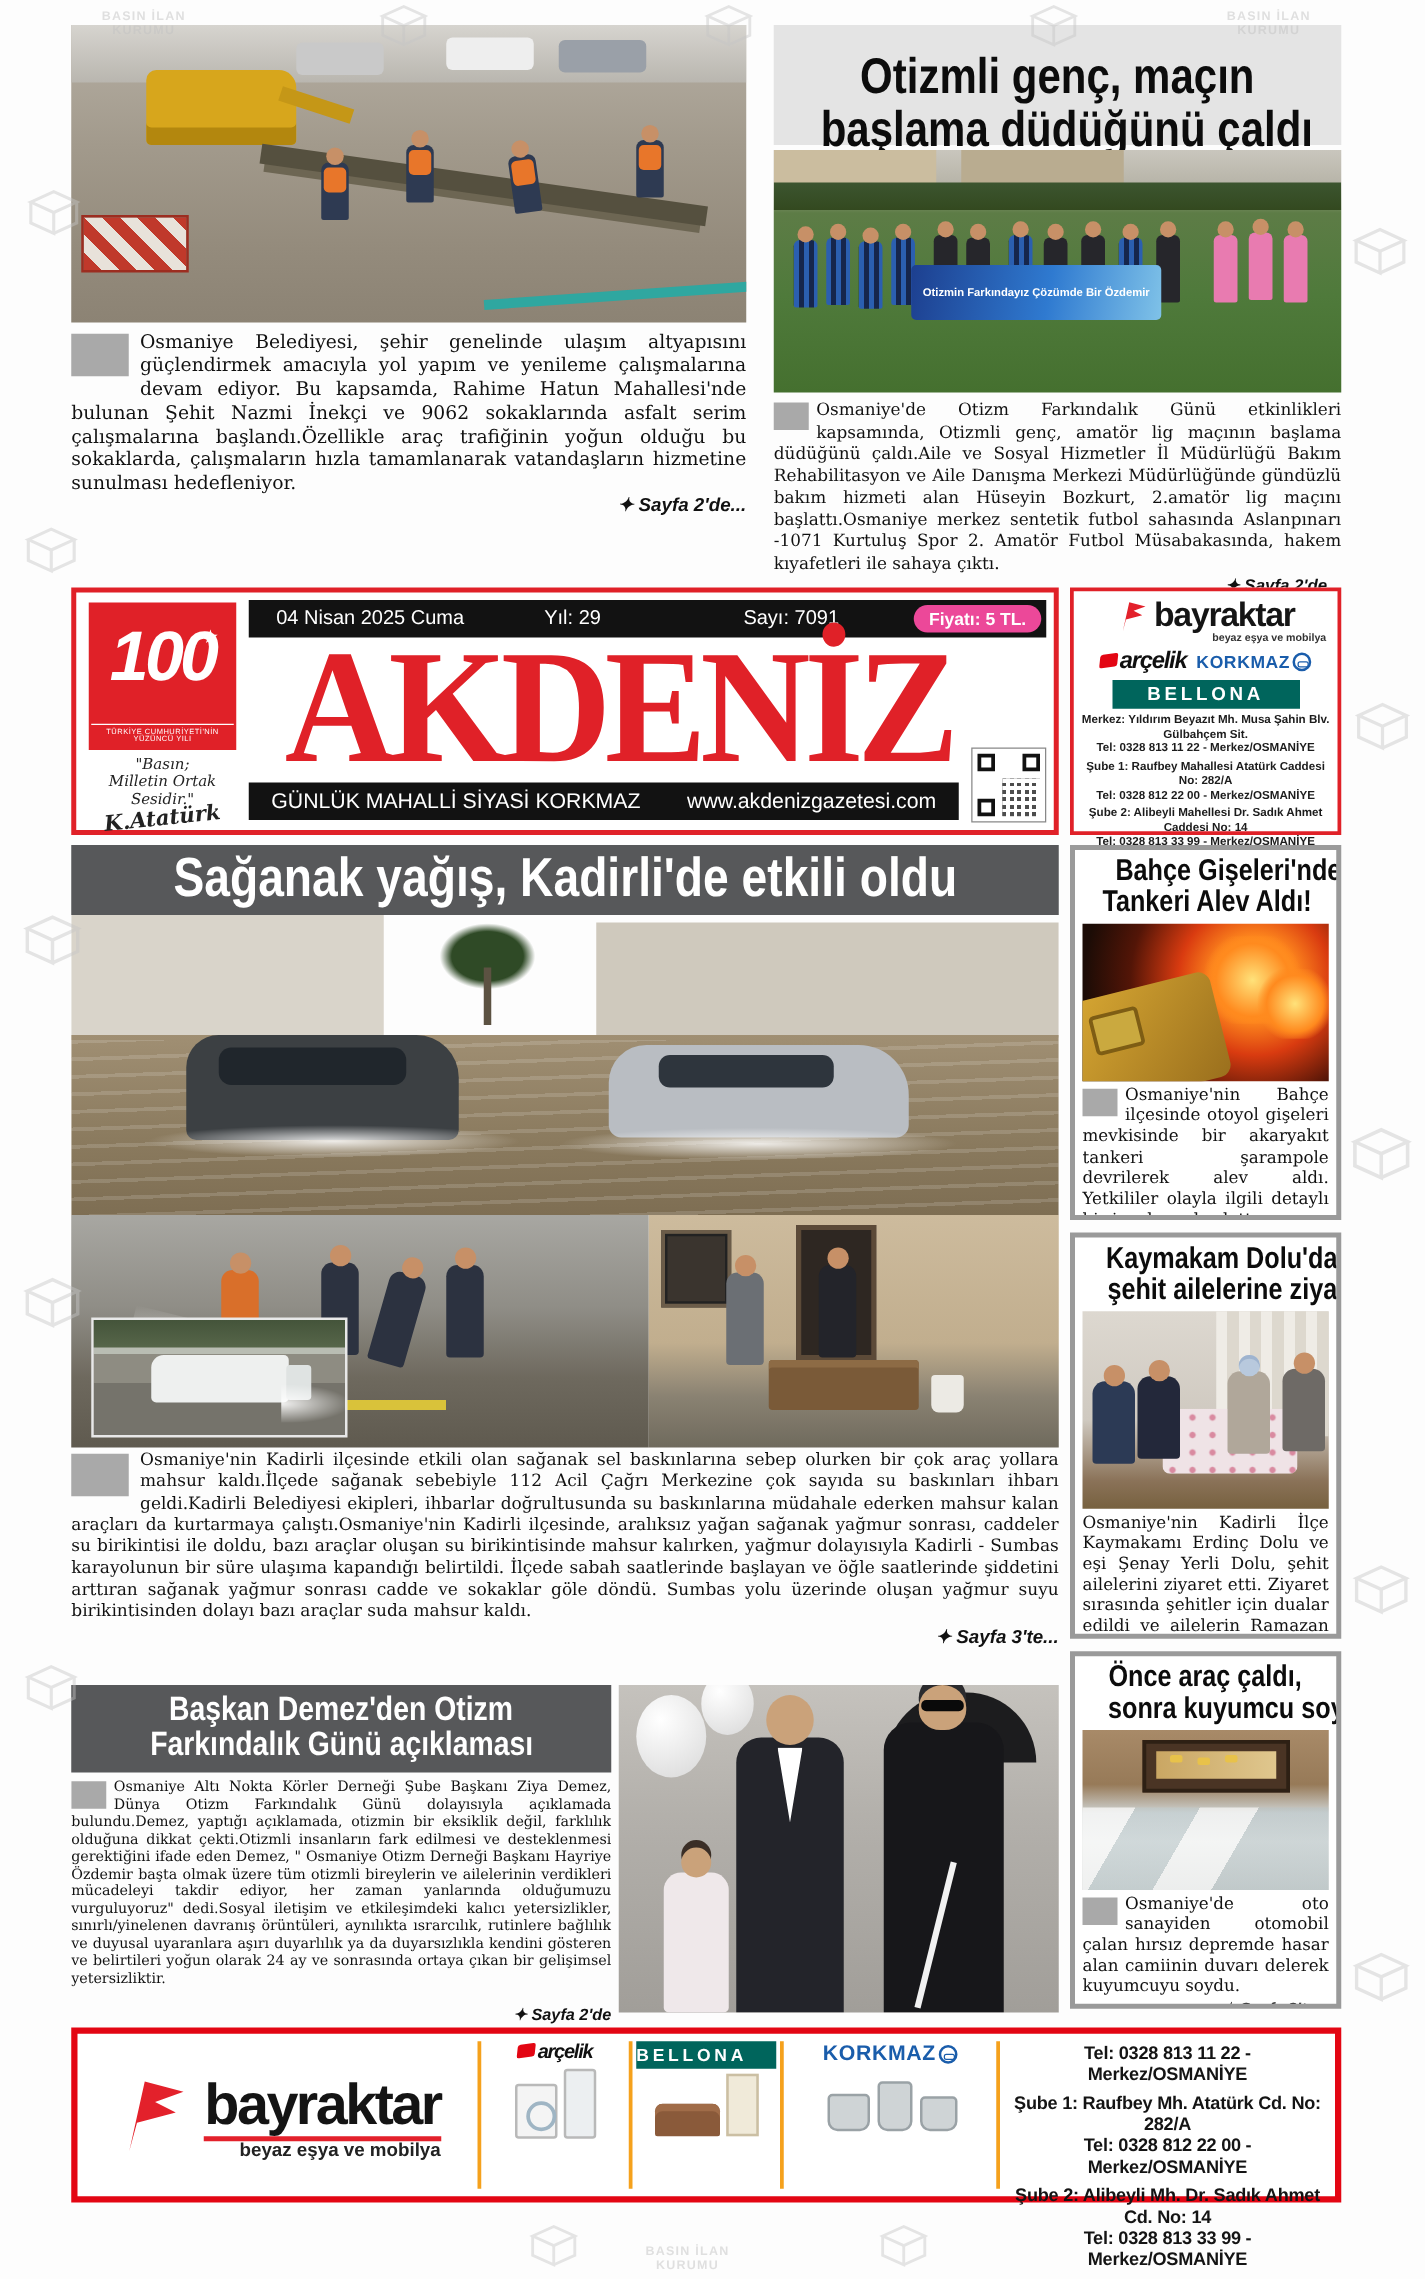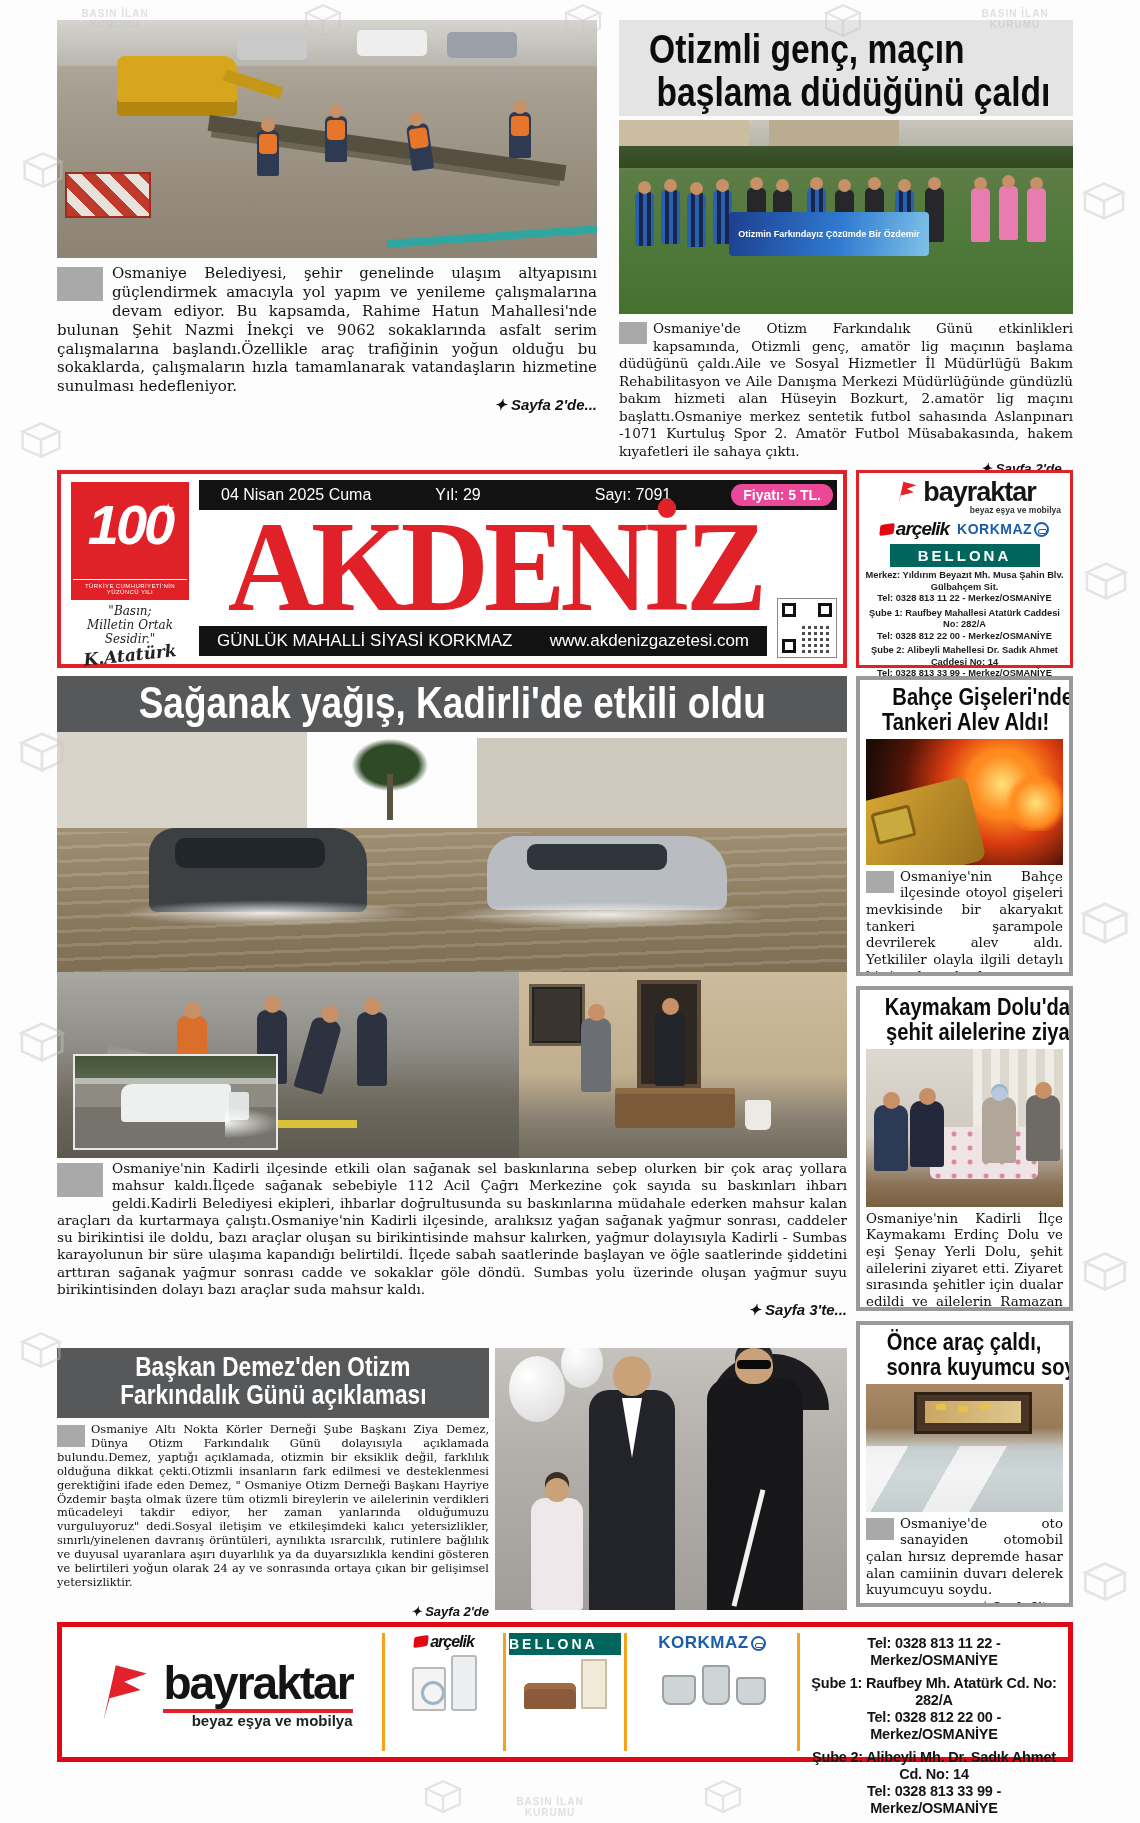--- a/index.html
+++ b/index.html
@@ -29,21 +29,21 @@
   .pipe{position:absolute;left:330px;bottom:18px;width:230px;height:8px;background:#2fa7a0;transform:rotate(-4deg)}
   .barrier{position:absolute;left:8px;bottom:40px;width:86px;height:46px;background:repeating-linear-gradient(45deg,#c0392b 0 10px,#e8e2da 10px 20px);border:2px solid #9c2d20}
   .worker{position:absolute;width:22px;height:46px;background:#2e3a52;border-radius:6px 6px 2px 2px}
   .worker:before{content:"";position:absolute;left:4px;top:-12px;width:14px;height:14px;border-radius:50%;background:#c79067}
   .worker:after{content:"";position:absolute;left:2px;top:4px;width:18px;height:20px;background:#e8762a;border-radius:4px}
   .tl-head{margin-top:0;height:110px;padding-top:6px}
   .tl-head .line{font-size:46px;font-weight:bold}
   .tl-body{margin-top:6px;font-size:15px;line-height:1.26}
   
   .story-tr{left:619px;top:20px;width:454px}
-  .tr-head{background:#e4e4e4;color:#0c0c0c;text-align:left;height:96px;padding-top:8px}
+  .tr-head{background:#e4e4e4;color:#0c0c0c;text-align:center;height:96px;padding-top:20px}
   .tr-head .line{font-size:40px;font-weight:bold;line-height:1.08}
   .photo-foot{height:194px;margin-top:4px;background:linear-gradient(180deg,#c9c6bd 0%,#b7b4a8 14%,#5d7c46 26%,#4f7a3b 60%,#45702f 100%)}
   .stand{position:absolute;left:0;top:0;width:130px;height:40px;background:#cbbd9f;box-shadow:150px 0 0 #b9ac90}
   .trees{position:absolute;left:0;top:26px;width:100%;height:22px;background:linear-gradient(180deg,#3c5530,#33491f)}
   .player{position:absolute;width:19px;height:54px;border-radius:5px 5px 2px 2px}
   .player:before{content:"";position:absolute;left:3px;top:-11px;width:13px;height:13px;border-radius:50%;background:#c79067}
   .teamA{background:repeating-linear-gradient(90deg,#2b5fb0 0 4px,#16264c 4px 8px)}
   .teamB{background:#26262b}
   .ref{background:#e87bb0}
   .banner{position:absolute;left:110px;top:92px;width:200px;height:44px;background:linear-gradient(100deg,#1d3f8f,#2f7ad0 55%,#7fc2e8);border-radius:4px;color:#fff;font-weight:bold;font-size:9px;line-height:10px;text-align:center;padding:6px 4px;display:flex;align-items:center;justify-content:center}

